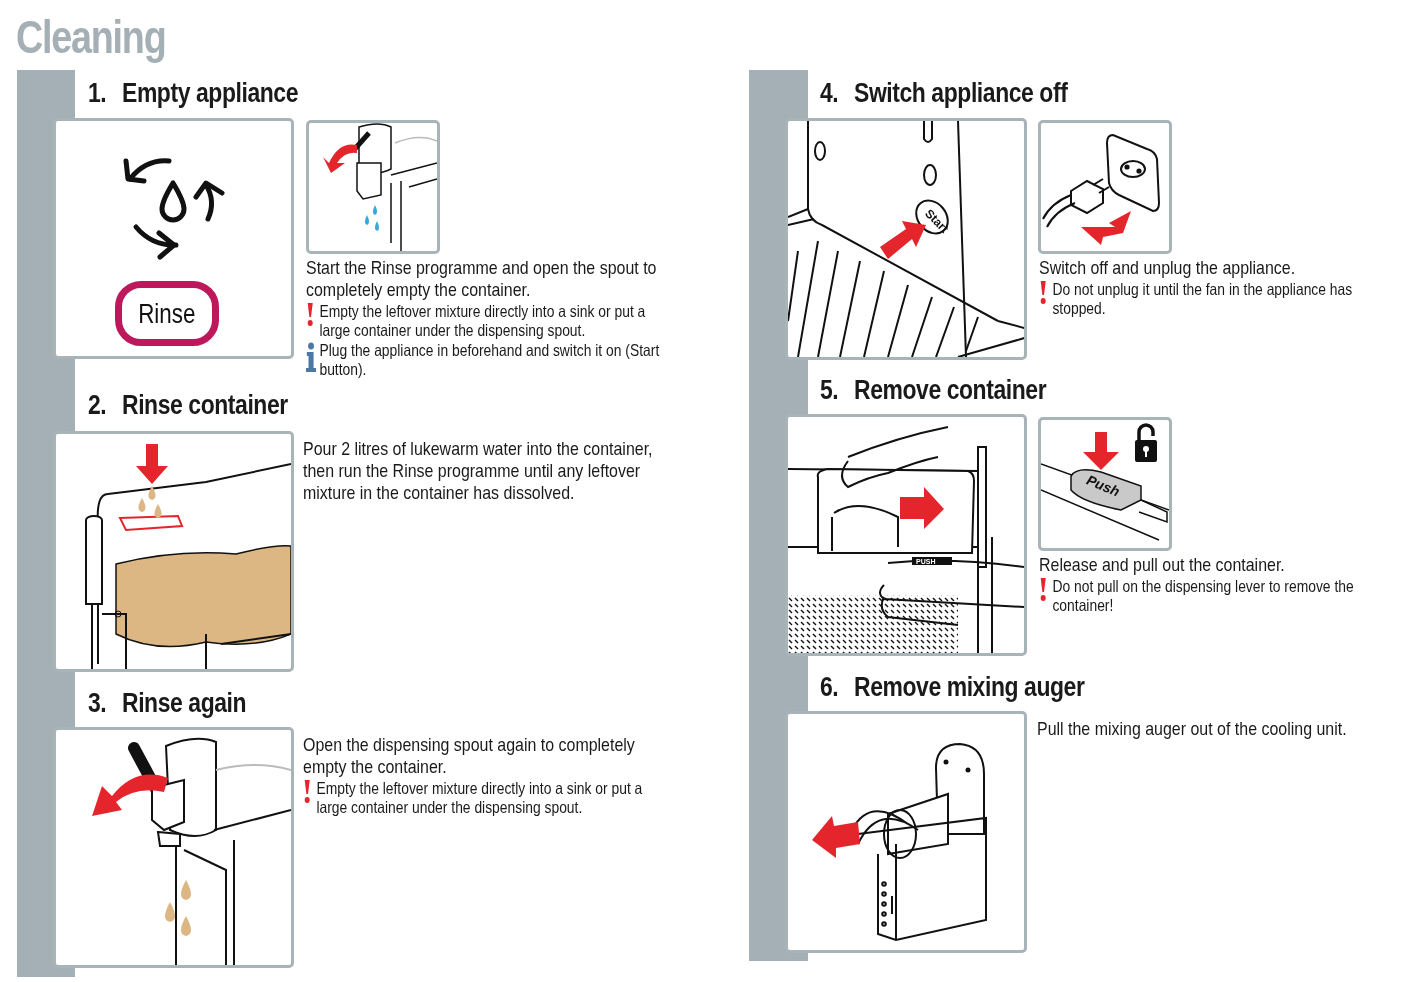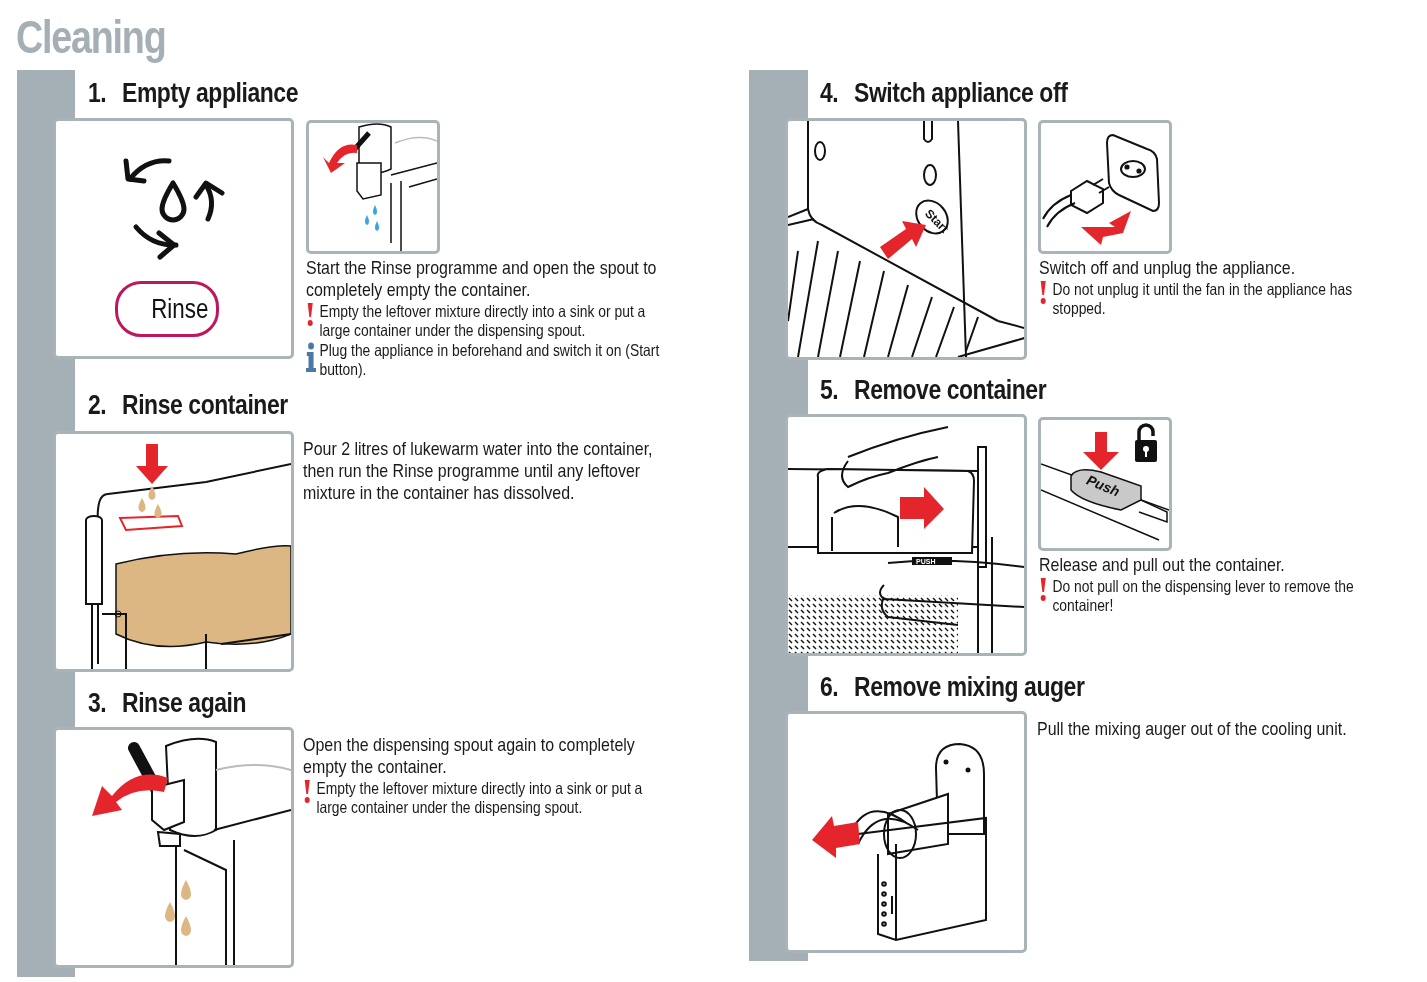--- a/index.html
+++ b/index.html
@@ -37,21 +37,21 @@
       <g fill="none" stroke="#111" stroke-width="5" stroke-linecap="round" stroke-linejoin="round">
         <path d="M113 40 Q90 38 74 58"></path>
         <path d="M70 40 L72 58 L88 60"></path>
         <path d="M152 98 Q160 80 150 64"></path>
         <path d="M140 76 L150 62 L166 72"></path>
         <path d="M80 106 Q96 125 120 124"></path>
         <path d="M103 112 L118 124 L104 136"></path>
         <path d="M117 62 Q106 80 106 88 A11 11 0 0 0 128 88 Q128 80 117 62 Z"></path>
       </g>
     </svg>
-    <div class="abs" style="left:59px;top:160px;width:104px;height:56px;border:3px solid #be185d;border-radius:26px;box-sizing:border-box;display:flex;align-items:center;justify-content:flex-end;">
+    <div class="abs" style="left:59px;top:160px;width:104px;height:65px;border:7px solid #be185d;border-radius:26px;box-sizing:border-box;display:flex;align-items:center;justify-content:center;">
       <span style="font-size:28px;transform:scaleX(0.8);display:inline-block;color:#111;">Rinse</span>
     </div>
   </div>
 
   <div class="abs frame" style="left:306px;top:120px;width:134px;height:134px;">
     <svg width="128" height="128" viewBox="0 0 128 128">
       <g fill="none" stroke="#111" stroke-width="1.5">
         <path d="M50 4 Q70 -2 82 4 L82 46 Q66 54 50 46 Z" fill="#fff"></path>
         <path d="M60 10 L44 28" stroke-width="5"></path>
         <path d="M48 40 L72 40 L72 72 L54 76 L48 68 Z" fill="#fff"></path>

